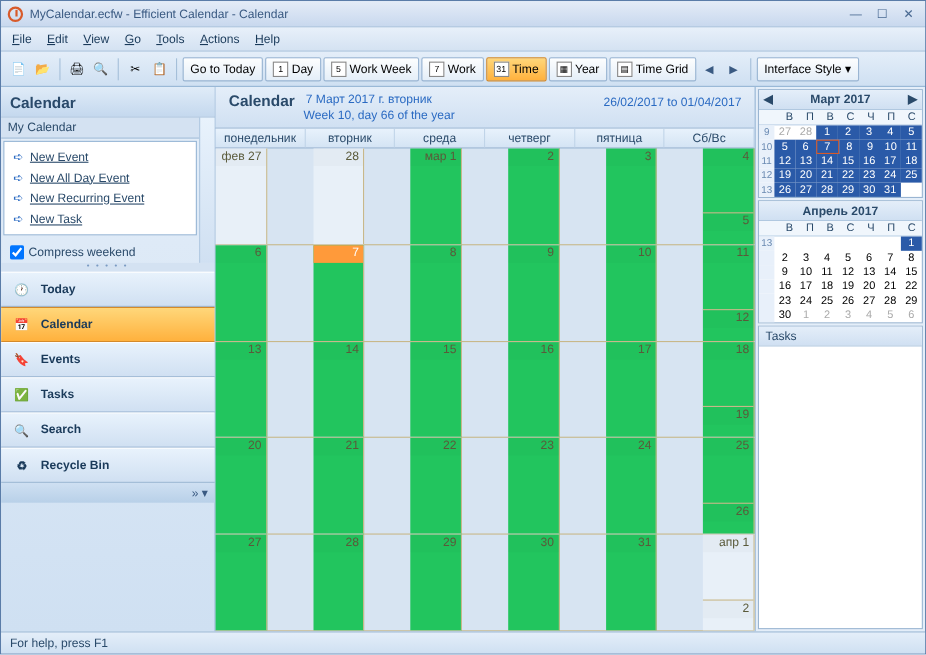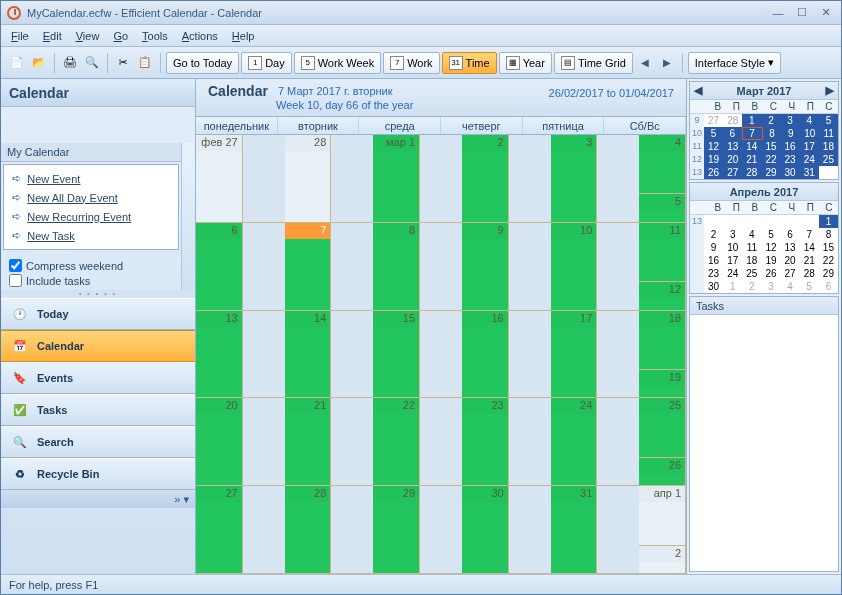--- a/index.html
+++ b/index.html
@@ -141,21 +141,21 @@
       </div>
     <div class="tb-arrow">◀</div>
     <div class="tb-arrow">▶</div>
     <div class="tb-sep"></div>
     <div class="tb-btn"><span>Interface Style</span> ▾</div>
   </div>
 
   <div class="main">
     <div class="sidebar">
       <div class="side-header">Calendar</div>
-      <div style="display:flex;margin-top:36px;">
+      <div style="display:flex;">
         <div style="flex:1;">
           <div class="side-sub">My Calendar</div>
           <div class="side-actions">
             <div class="side-link">
                 <span class="arr">➪</span>
                 <u>New Event</u>
               </div>
             <div class="side-link">
                 <span class="arr">➪</span>
                 <u>New All Day Event</u>
@@ -166,24 +166,20 @@
               </div>
             <div class="side-link">
                 <span class="arr">➪</span>
                 <u>New Task</u>
               </div>
           </div>
           <div class="side-checks">
             <label>
                 <input type="checkbox" checked="" style="">
                 <span>Compress weekend</span>
-              </label>
-            <label>
-                <input type="checkbox" style="">
-                <span>Include tasks</span>
               </label>
           </div>
         </div>
         <div class="scroll-thumb"></div>
       </div>
       <div class="side-grip">• • • • •</div>
       <div class="nav-items">
         <div class="nav-item">
             <span class="ni">🕐</span>
             <span>Today</span>

